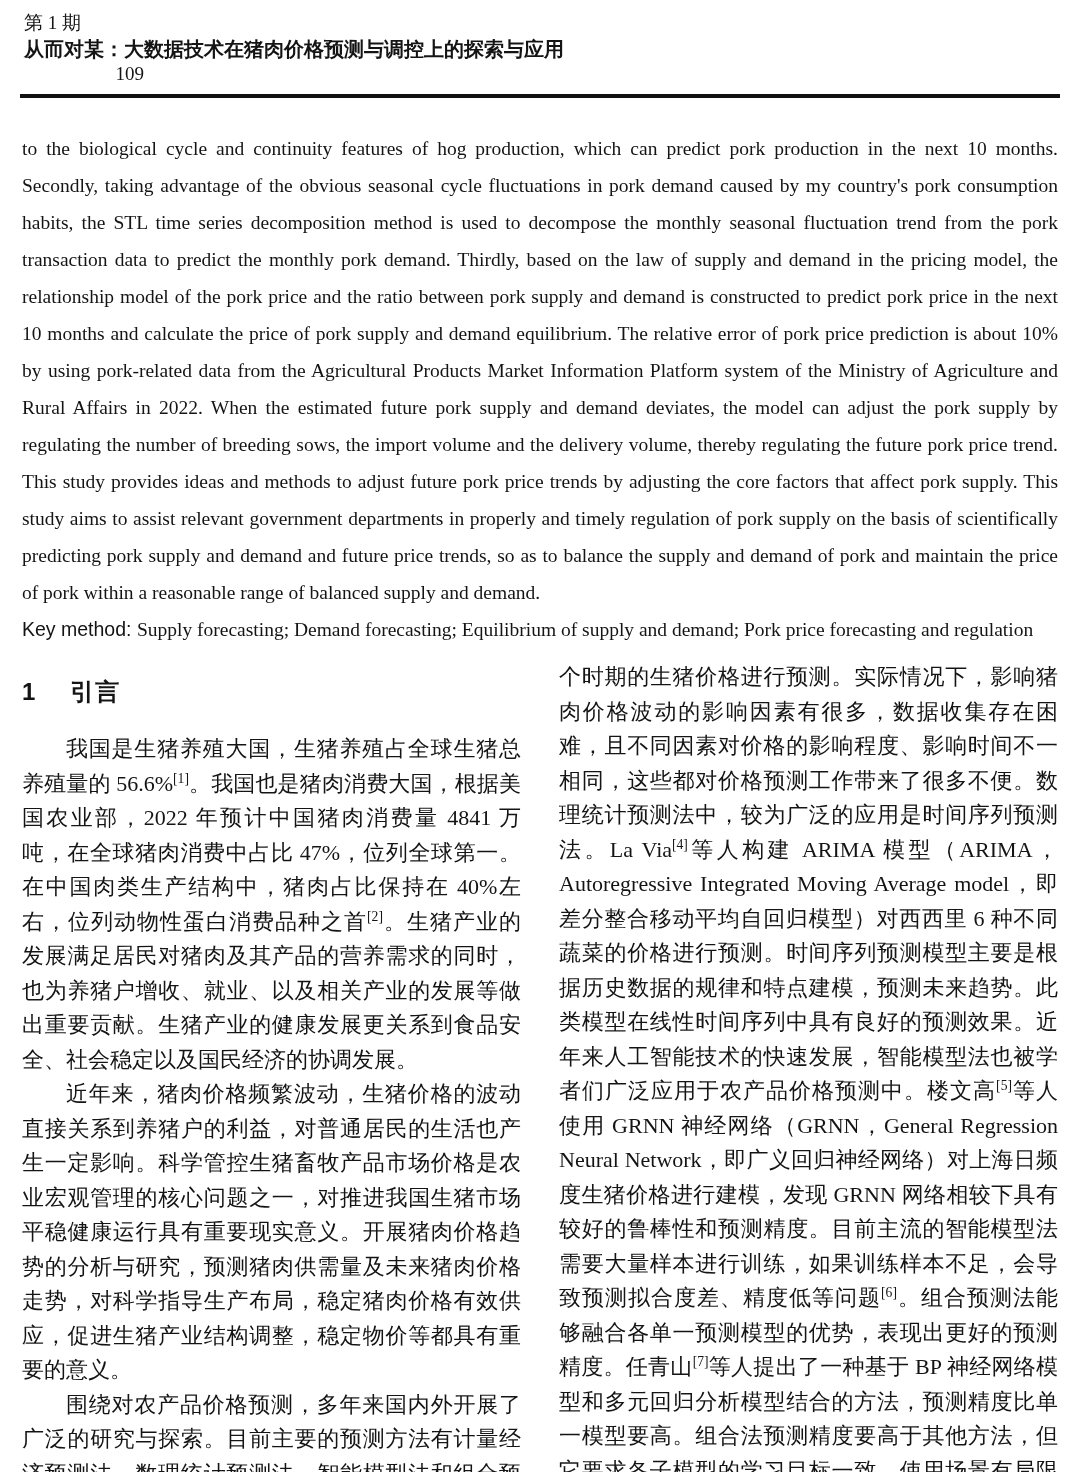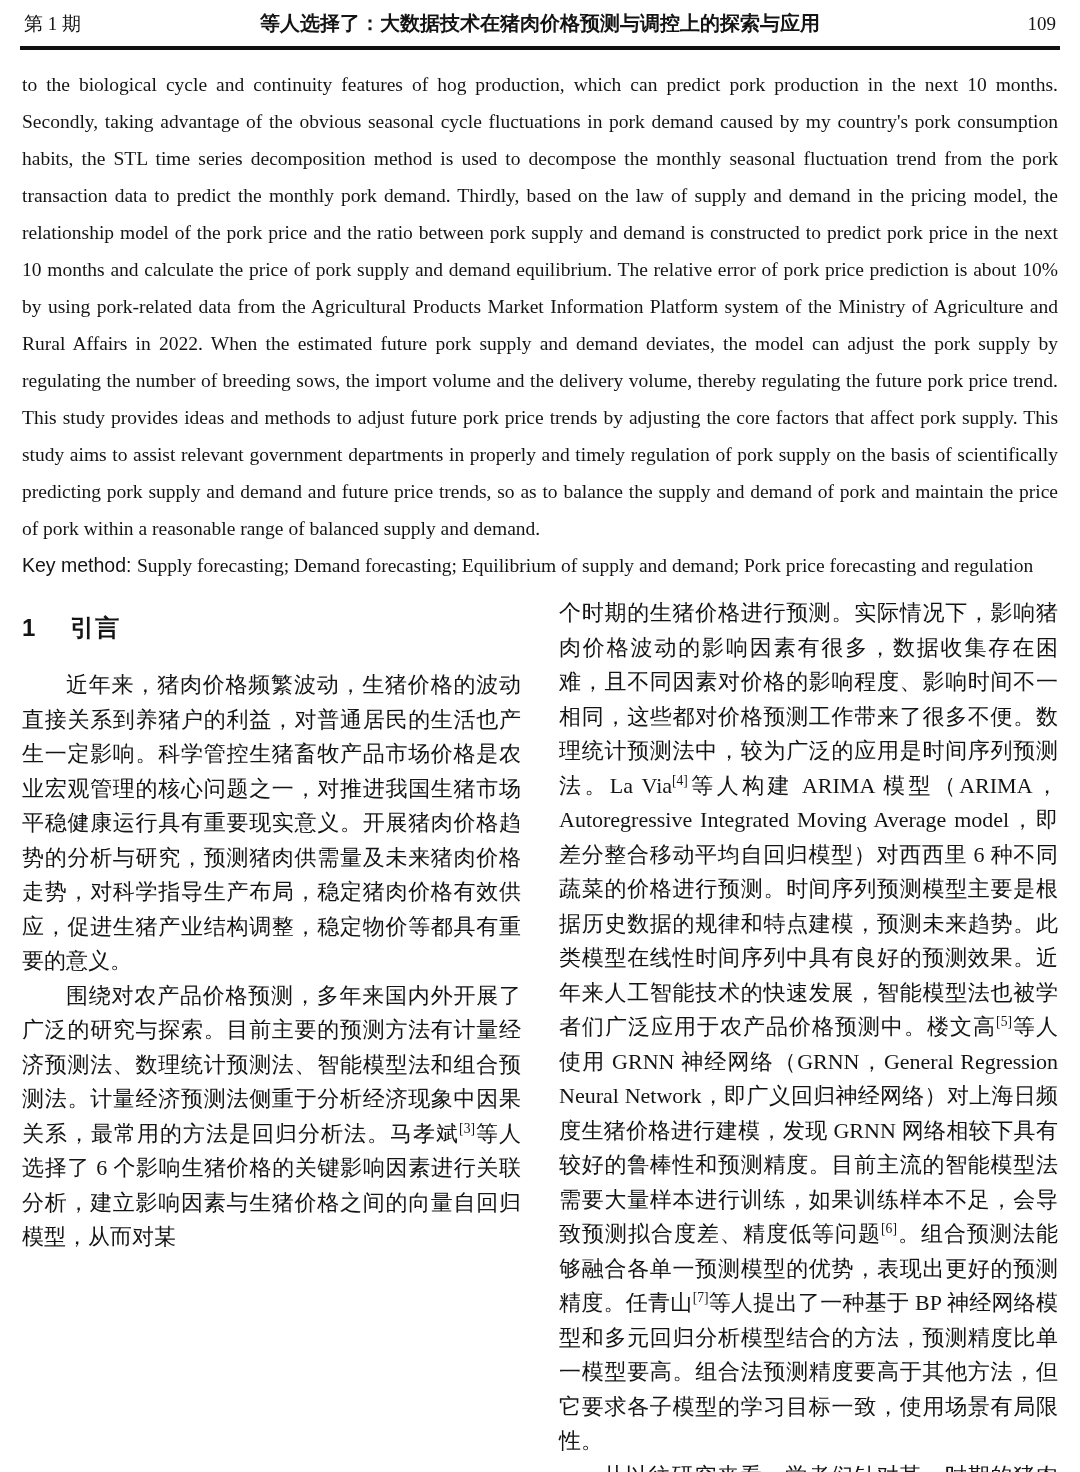--- a/index.html
+++ b/index.html
@@ -19,36 +19,37 @@
     height: 1472px;
     padding: 6px 22px 0 22px;
   }
   .page-header {
     display: flex;
     justify-content: space-between;
     align-items: baseline;
     font-family: "Liberation Serif", "DejaVu Serif", serif;
     font-size: 19px;
     padding: 4px 2px 9px 2px;
+    flex-direction: column;
   }
   .page-header .issue { min-width: 120px; }
   .page-header .pageno { min-width: 120px; text-align: right; }
   .running-title {
     font-family: "Liberation Sans", "DejaVu Sans", sans-serif;
     font-weight: 700;
     font-size: 20px;
     text-align: center;
     flex: 1;
   }
   .header-rule {
     border-bottom: 4px solid #111;
     margin: 0 -2px;
   }
   .abstract {
-    margin-top: 16px;
+    margin-top: 32px;
     font-family: "Liberation Serif", "DejaVu Serif", serif;
     font-size: 19.5px;
     line-height: 37px;
     text-align: justify;
   }
   .abstract p { margin: 0; }
   .kw-label {
     font-family: "Liberation Sans", "DejaVu Sans", sans-serif;
   }
   .columns {
@@ -82,35 +83,36 @@
     vertical-align: super;
   }
 </style>
 </head>
 <body>
 
 <div class="page">
 
   <header class="page-header">
     <span class="issue">第 1 期</span>
-    <span class="running-title">等人选择了：大数据技术在猪肉价格预测与调控上的探索与应用</span>
+    <span class="running-title">从而对某：大数据技术在猪肉价格预测与调控上的探索与应用</span>
     <span class="pageno">109</span>
   </header>
 
   <div class="header-rule"></div>
 
   <section class="abstract">
     <p>to the biological cycle and continuity features of hog production, which can predict pork production in the next 10 months. Secondly, taking advantage of the obvious seasonal cycle fluctuations in pork demand caused by my country's pork consumption habits, the STL time series decomposition method is used to decompose the monthly seasonal fluctuation trend from the pork transaction data to predict the monthly pork demand. Thirdly, based on the law of supply and demand in the pricing model, the relationship model of the pork price and the ratio between pork supply and demand is constructed to predict pork price in the next 10 months and calculate the price of pork supply and demand equilibrium. The relative error of pork price prediction is about 10% by using pork-related data from the Agricultural Products Market Information Platform system of the Ministry of Agriculture and Rural Affairs in 2022. When the estimated future pork supply and demand deviates, the model can adjust the pork supply by regulating the number of breeding sows, the import volume and the delivery volume, thereby regulating the future pork price trend. This study provides ideas and methods to adjust future pork price trends by adjusting the core factors that affect pork supply. This study aims to assist relevant government departments in properly and timely regulation of pork supply on the basis of scientifically predicting pork supply and demand and future price trends, so as to balance the supply and demand of pork and maintain the price of pork within a reasonable range of balanced supply and demand.</p>
     <p class="keywords"><span class="kw-label">Key method: </span><span>Supply forecasting; Demand forecasting; Equilibrium of supply and demand; Pork price forecasting and regulation</span></p>
   </section>
 
   <main class="columns">
 
     <div class="col">
       <h2 class="sec-heading"><span class="sec-num">1</span><span class="sec-title">引言</span></h2>
+      <p class="cn indent">我国是生猪养殖大国，生猪养殖占全球生猪总养殖量的 56.6%<sup>[1]</sup>。我国也是猪肉消费大国，根据美国农业部，2022 年预计中国猪肉消费量 4841 万吨，在全球猪肉消费中占比 47%，位列全球第一。在中国肉类生产结构中，猪肉占比保持在 40%左右，位列动物性蛋白消费品种之首<sup>[2]</sup>。生猪产业的发展满足居民对猪肉及其产品的营养需求的同时，也为养猪户增收、就业、以及相关产业的发展等做出重要贡献。生猪产业的健康发展更关系到食品安全、社会稳定以及国民经济的协调发展。</p>
       <p class="cn indent">近年来，猪肉价格频繁波动，生猪价格的波动直接关系到养猪户的利益，对普通居民的生活也产生一定影响。科学管控生猪畜牧产品市场价格是农业宏观管理的核心问题之一，对推进我国生猪市场平稳健康运行具有重要现实意义。开展猪肉价格趋势的分析与研究，预测猪肉供需量及未来猪肉价格走势，对科学指导生产布局，稳定猪肉价格有效供应，促进生猪产业结构调整，稳定物价等都具有重要的意义。</p>
       <p class="cn indent">围绕对农产品价格预测，多年来国内外开展了广泛的研究与探索。目前主要的预测方法有计量经济预测法、数理统计预测法、智能模型法和组合预测法。计量经济预测法侧重于分析经济现象中因果关系，最常用的方法是回归分析法。马孝斌<sup>[3]</sup>等人选择了 6 个影响生猪价格的关键影响因素进行关联分析，建立影响因素与生猪价格之间的向量自回归模型，从而对某</p>
     </div>
 
     <div class="col">
       <p class="cn">个时期的生猪价格进行预测。实际情况下，影响猪肉价格波动的影响因素有很多，数据收集存在困难，且不同因素对价格的影响程度、影响时间不一相同，这些都对价格预测工作带来了很多不便。数理统计预测法中，较为广泛的应用是时间序列预测法。La Via<sup>[4]</sup>等人构建 ARIMA 模型（ARIMA，Autoregressive Integrated Moving Average model，即差分整合移动平均自回归模型）对西西里 6 种不同蔬菜的价格进行预测。时间序列预测模型主要是根据历史数据的规律和特点建模，预测未来趋势。此类模型在线性时间序列中具有良好的预测效果。近年来人工智能技术的快速发展，智能模型法也被学者们广泛应用于农产品价格预测中。楼文高<sup>[5]</sup>等人使用 GRNN 神经网络（GRNN，General Regression Neural Network，即广义回归神经网络）对上海日频度生猪价格进行建模，发现 GRNN 网络相较下具有较好的鲁棒性和预测精度。目前主流的智能模型法需要大量样本进行训练，如果训练样本不足，会导致预测拟合度差、精度低等问题<sup>[6]</sup>。组合预测法能够融合各单一预测模型的优势，表现出更好的预测精度。任青山<sup>[7]</sup>等人提出了一种基于 BP 神经网络模型和多元回归分析模型结合的方法，预测精度比单一模型要高。组合法预测精度要高于其他方法，但它要求各子模型的学习目标一致，使用场景有局限性。</p>
       <p class="cn indent">从以往研究来看，学者们针对某一时期的猪肉价格预测研究较多，但从长期猪肉供需均衡角度出发，展开对猪肉供需情况和价格走势的预测较少。现有研究难以从猪肉的供应和需求情况出发，提供猪肉供需</p>
     </div>
 
   </main>

